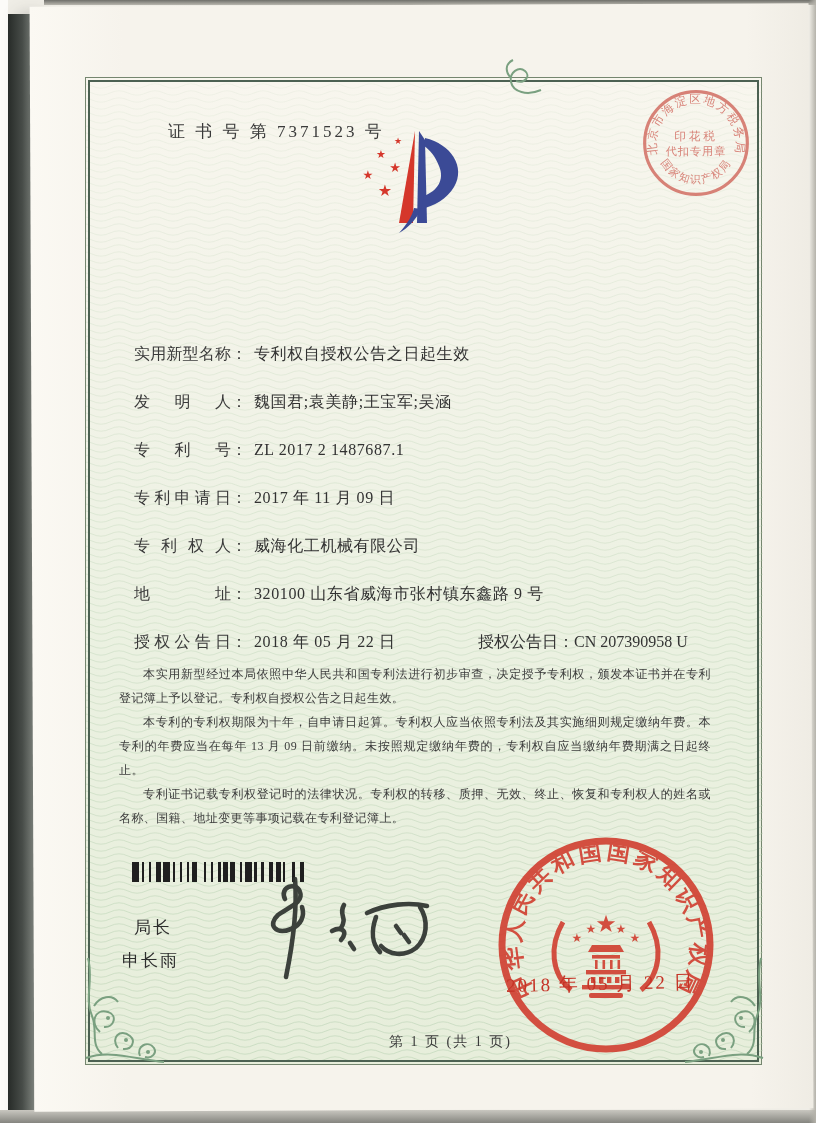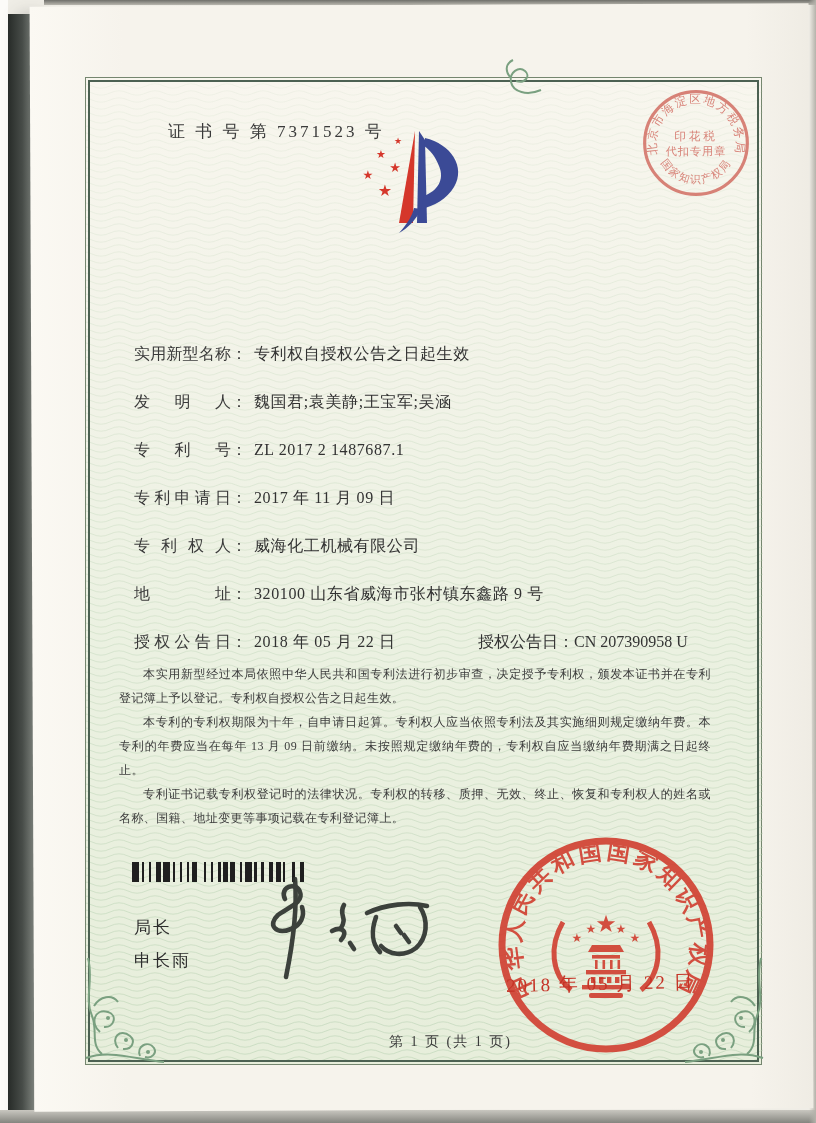--- a/index.html
+++ b/index.html
@@ -49,21 +49,21 @@
   .body-text{position:absolute;left:33px;top:584px;width:592px;font-size:12px;
       line-height:24px;color:#3c3c3c;text-align:justify;letter-spacing:.4px;}
   .body-text p{margin:0;text-indent:2em;}
 
   .barcode{position:absolute;left:46px;top:784px;height:20px;display:flex;}
   .barcode i,.barcode s{display:block;height:100%;flex:none;}
   .barcode i{background:#1f1f1f;}
 
   .director-title{position:absolute;left:48px;top:838px;font-size:17px;color:#2e2e2e;
       font-family:"Liberation Sans","DejaVu Sans",sans-serif;letter-spacing:2px;}
-  .director-name{position:absolute;left:48px;top:871px;font-size:17px;color:#2e2e2e;
+  .director-name{position:absolute;left:36px;top:871px;font-size:17px;color:#2e2e2e;
       font-family:"Liberation Sans","DejaVu Sans",sans-serif;letter-spacing:2px;}
   .signature{position:absolute;left:163px;top:793px;width:215px;height:115px;}
 
   .seal{position:absolute;left:405px;top:752px;width:230px;height:230px;}
   .seal-date{position:absolute;left:420px;top:893px;font-size:19px;color:#c53427;
       letter-spacing:2px;white-space:nowrap;transform:rotate(-1.2deg);z-index:5;}
 
   .tax-stamp{position:absolute;left:554px;top:9px;width:112px;height:112px;}
 
   .footer{position:absolute;left:0;top:955px;width:100%;text-align:center;

